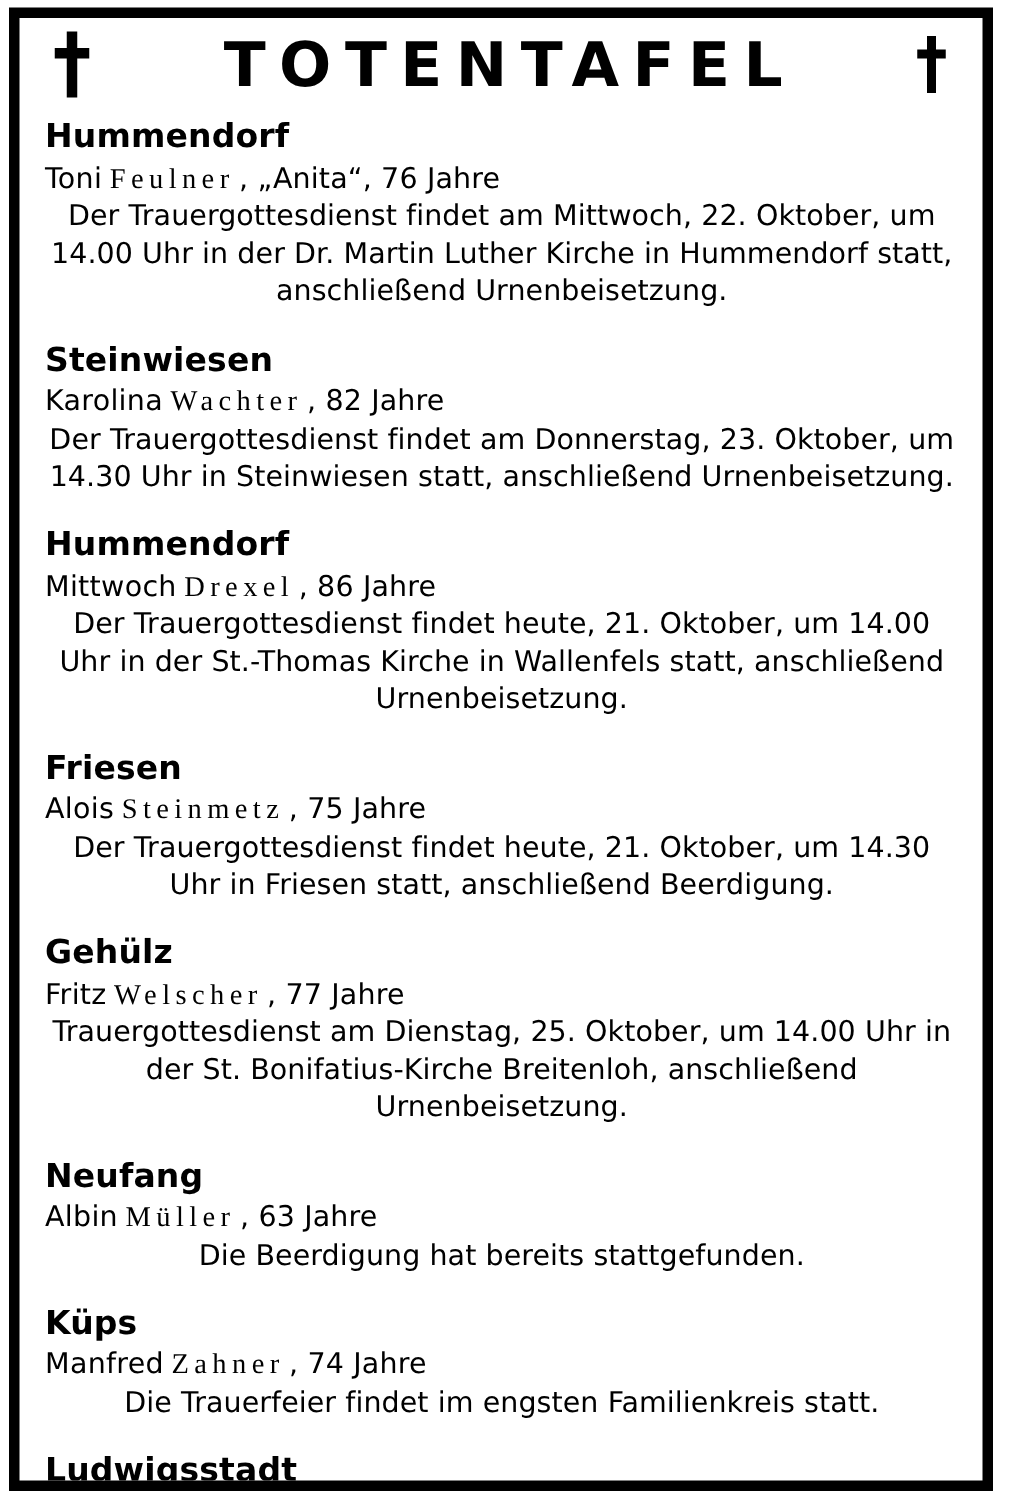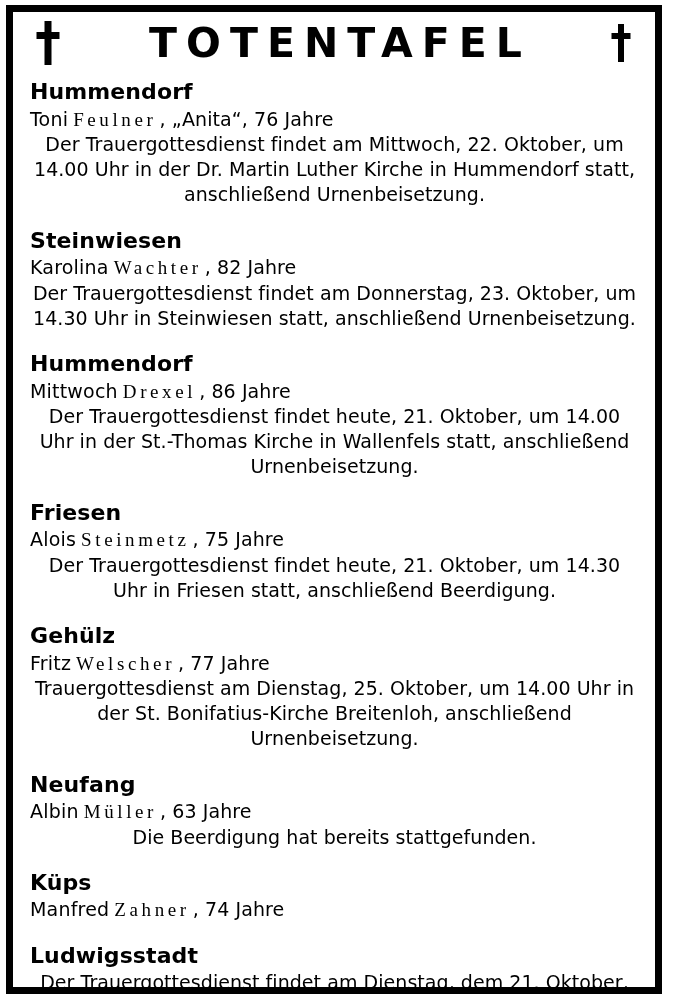--- a/index.html
+++ b/index.html
@@ -154,20 +154,21 @@
 
       <div class="entry">
         <div class="entry-place">Neufang</div>
         <div class="entry-person"><span class="person-given">Albin</span><span class="person-surname">Müller</span><span class="person-rest">, 63 Jahre</span></div>
         <div class="entry-detail">Die Beerdigung hat bereits stattgefunden.</div>
       </div>
 
       <div class="entry">
         <div class="entry-place">Küps</div>
         <div class="entry-person"><span class="person-given">Manfred</span><span class="person-surname">Zahner</span><span class="person-rest">, 74 Jahre</span></div>
+        <div class="entry-detail">Die Trauerfeier findet im engsten Familienkreis statt.</div>
       </div>
 
       <div class="entry">
         <div class="entry-place">Ludwigsstadt</div>
         <div class="entry-detail">Der Trauergottesdienst findet am Dienstag, dem 21. Oktober, um 11.00 Uhr in der Michaeliskirche in Ludwigsstadt statt. Urnenbeisetzung in aller Stille.</div>
       </div>
 
     </div>
   </div>
 </div>

